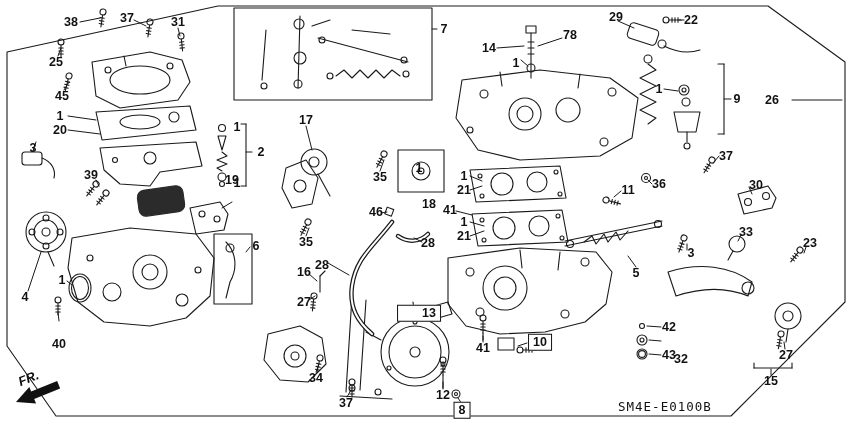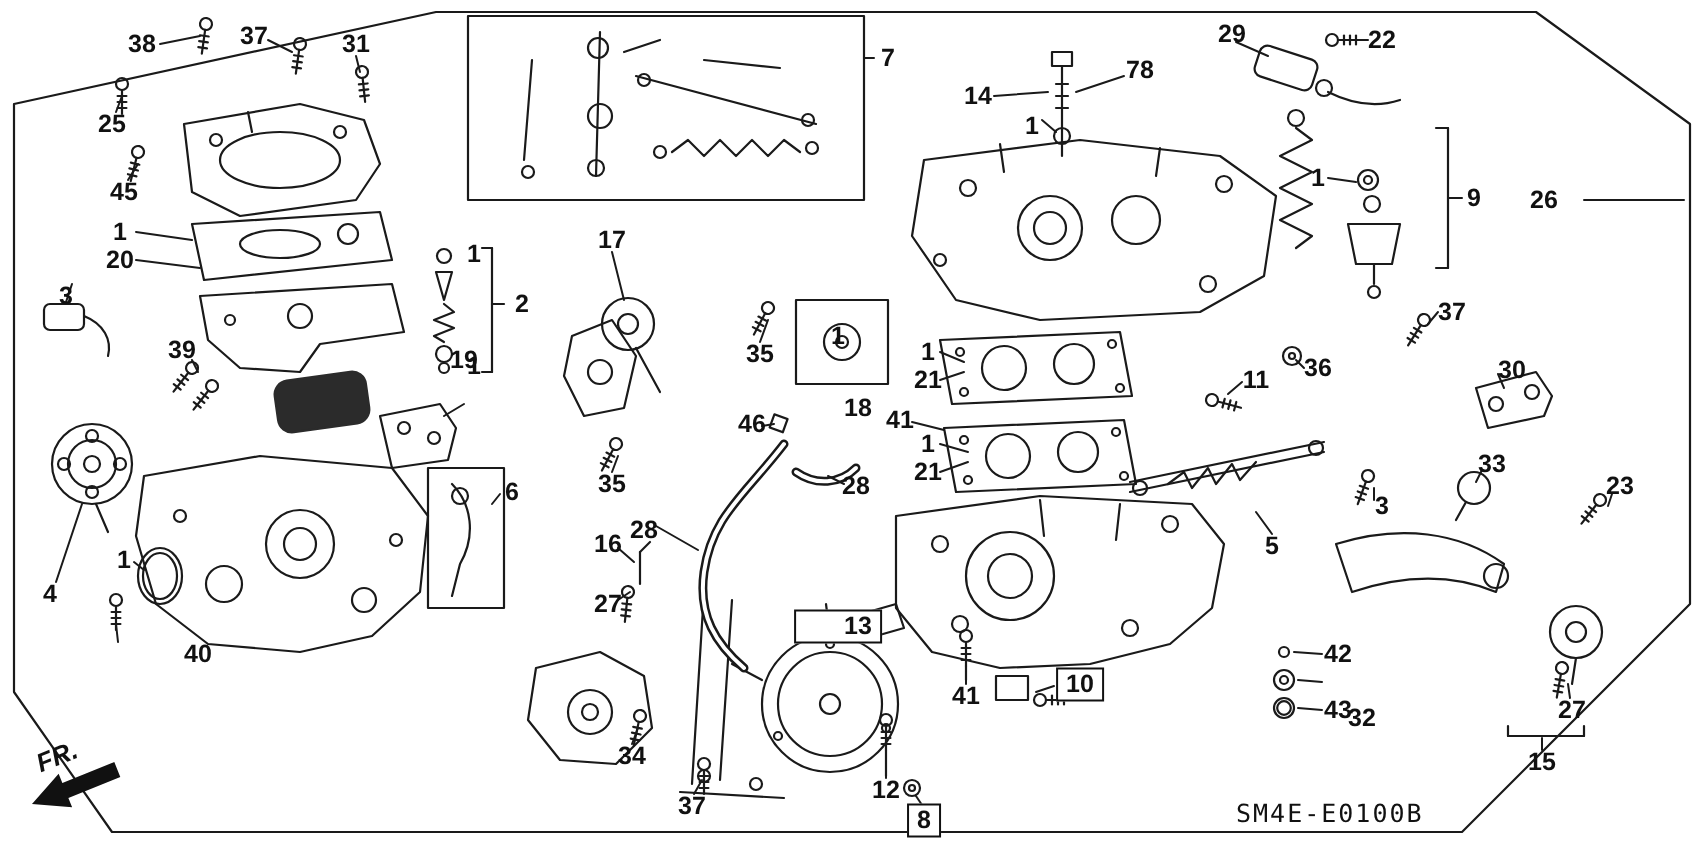--- a/index.html
+++ b/index.html
@@ -461,21 +461,21 @@
       <div class="callout" style="left: 428px; top: 243px;">28</div>
       <div class="callout" style="left: 322px; top: 265px;">28</div>
       <div class="callout" style="left: 256px; top: 246px;">6</div>
       <div class="callout" style="left: 306px; top: 242px;">35</div>
       <div class="callout" style="left: 636px; top: 273px;">5</div>
       <div class="callout" style="left: 691px; top: 253px;">3</div>
       <div class="callout" style="left: 304px; top: 272px;">16</div>
       <div class="callout" style="left: 304px; top: 302px;">27</div>
       <div class="callout" style="left: 62px; top: 280px;">1</div>
       <div class="callout" style="left: 25px; top: 297px;">4</div>
-      <div class="callout" style="left: 59px; top: 327px; margin-left: 40px;">40</div>
+      <div class="callout" style="left: 59px; top: 344px;">40</div>
       <div class="callout boxed" style="left: 419px; top: 313px; padding-left: 24px;">13</div>
       <div class="callout boxed" style="left: 540px; top: 342px;">10</div>
       <div class="callout" style="left: 483px; top: 348px;">41</div>
       <div class="callout" style="left: 669px; top: 327px;">42</div>
       <div class="callout" style="left: 669px; top: 359px; margin-left: 12px;">32</div>
       <div class="callout" style="left: 669px; top: 355px;">43</div>
       <div class="callout" style="left: 316px; top: 378px;">34</div>
       <div class="callout" style="left: 346px; top: 403px;">37</div>
       <div class="callout" style="left: 443px; top: 395px;">12</div>
       <div class="callout boxed" style="left: 462px; top: 410px;">8</div>

